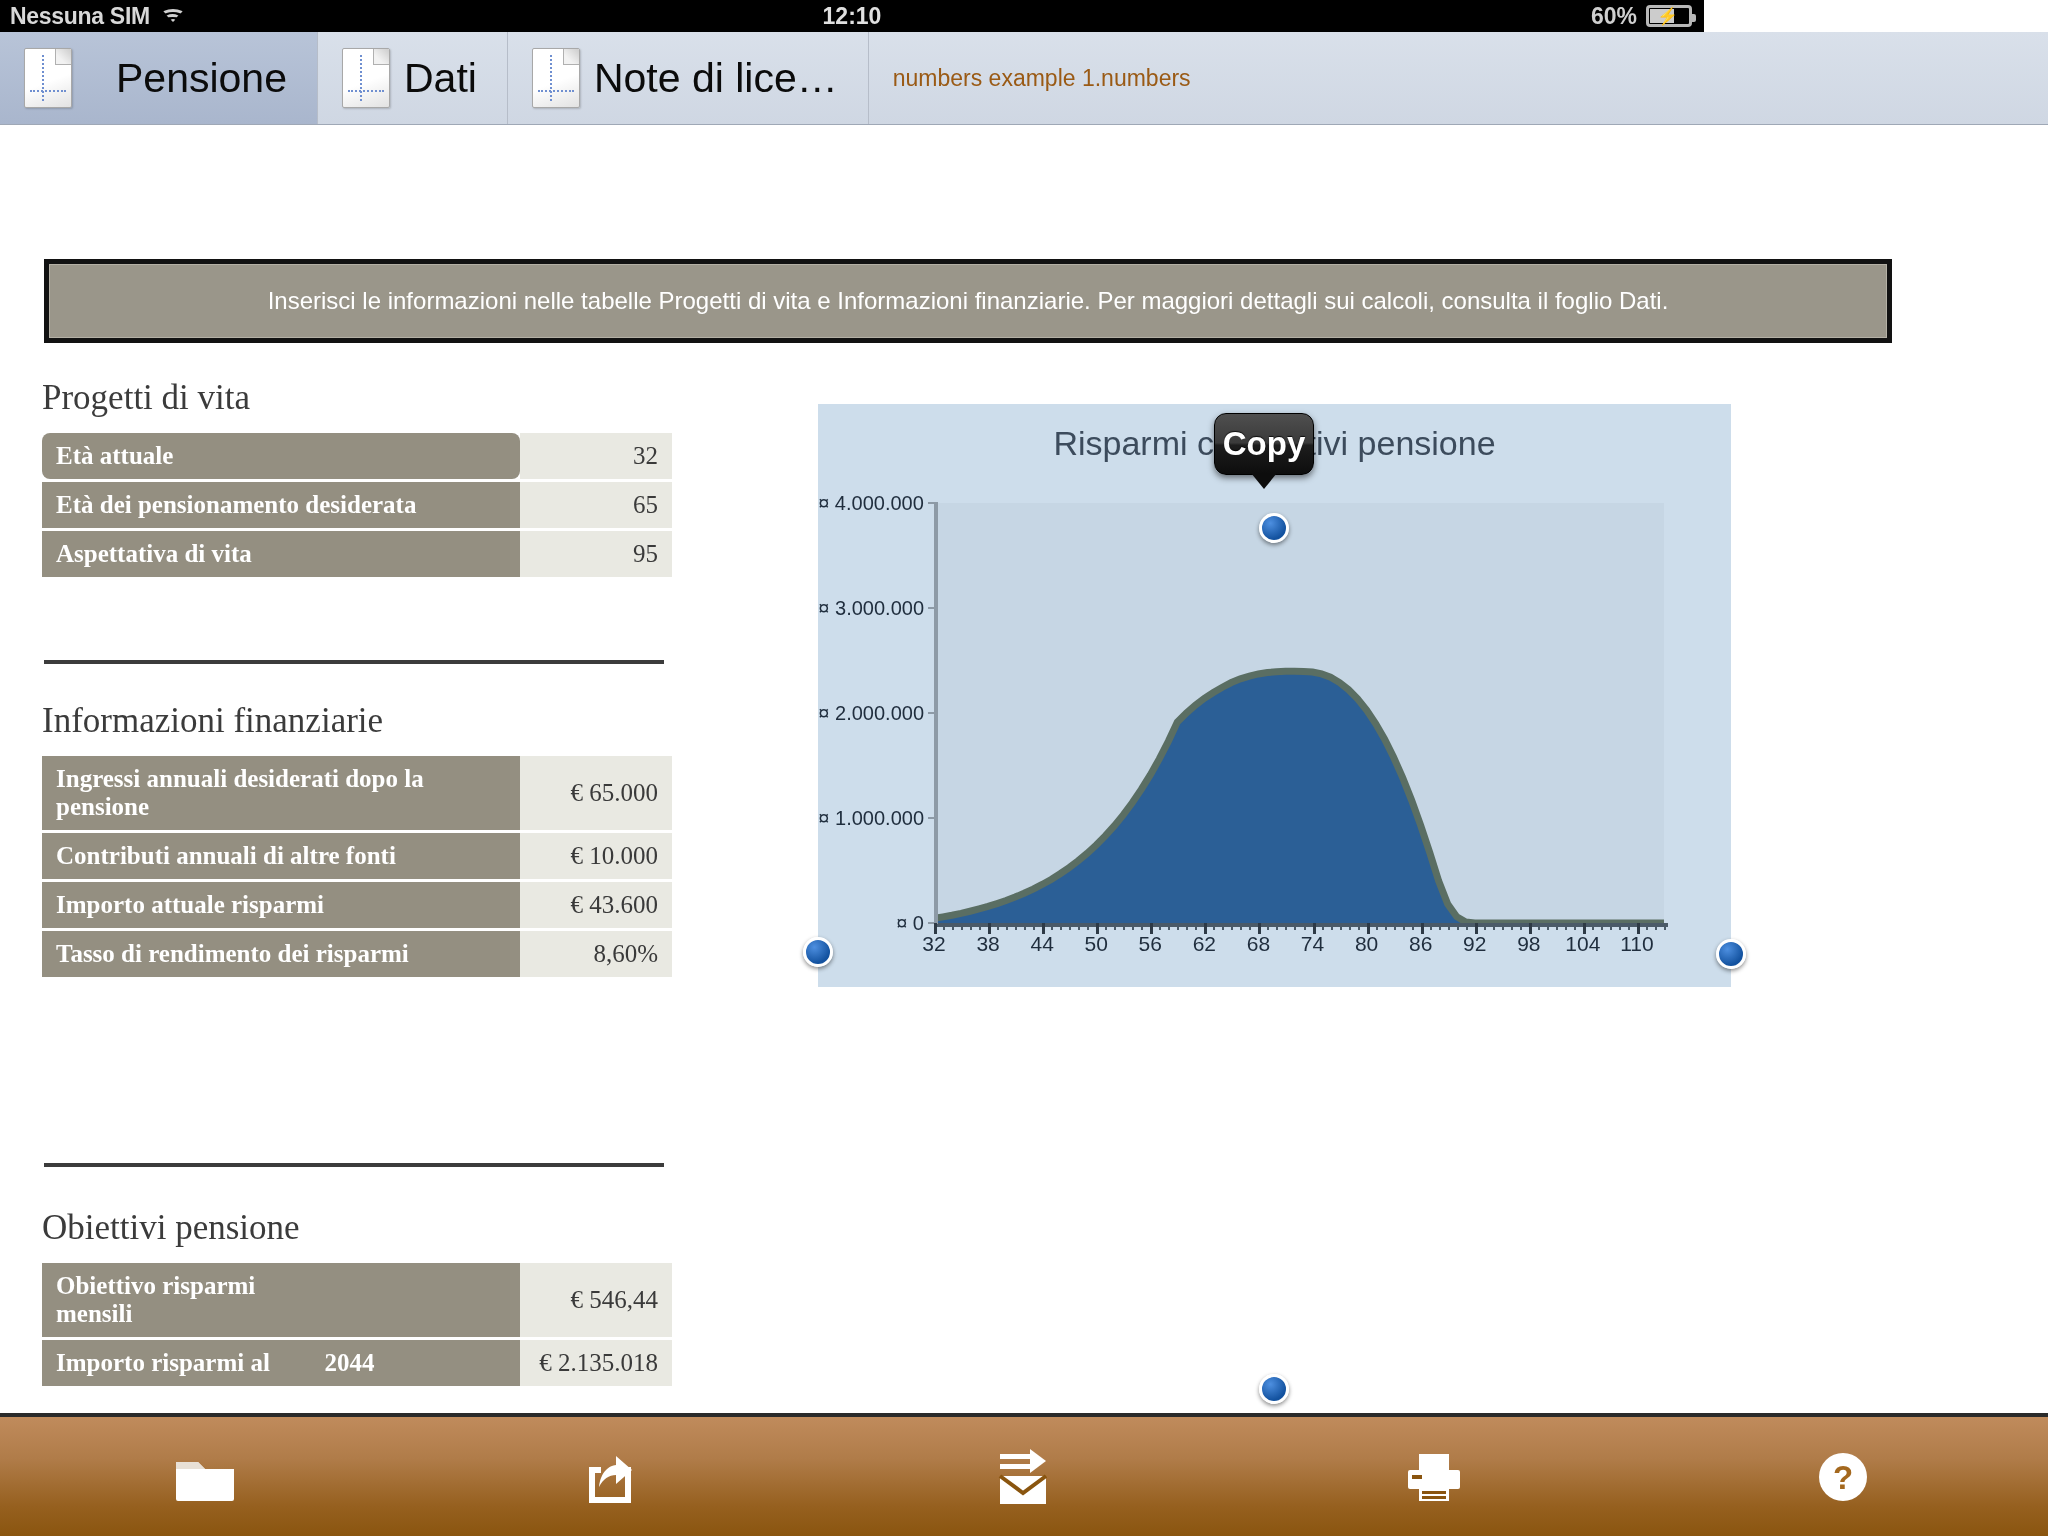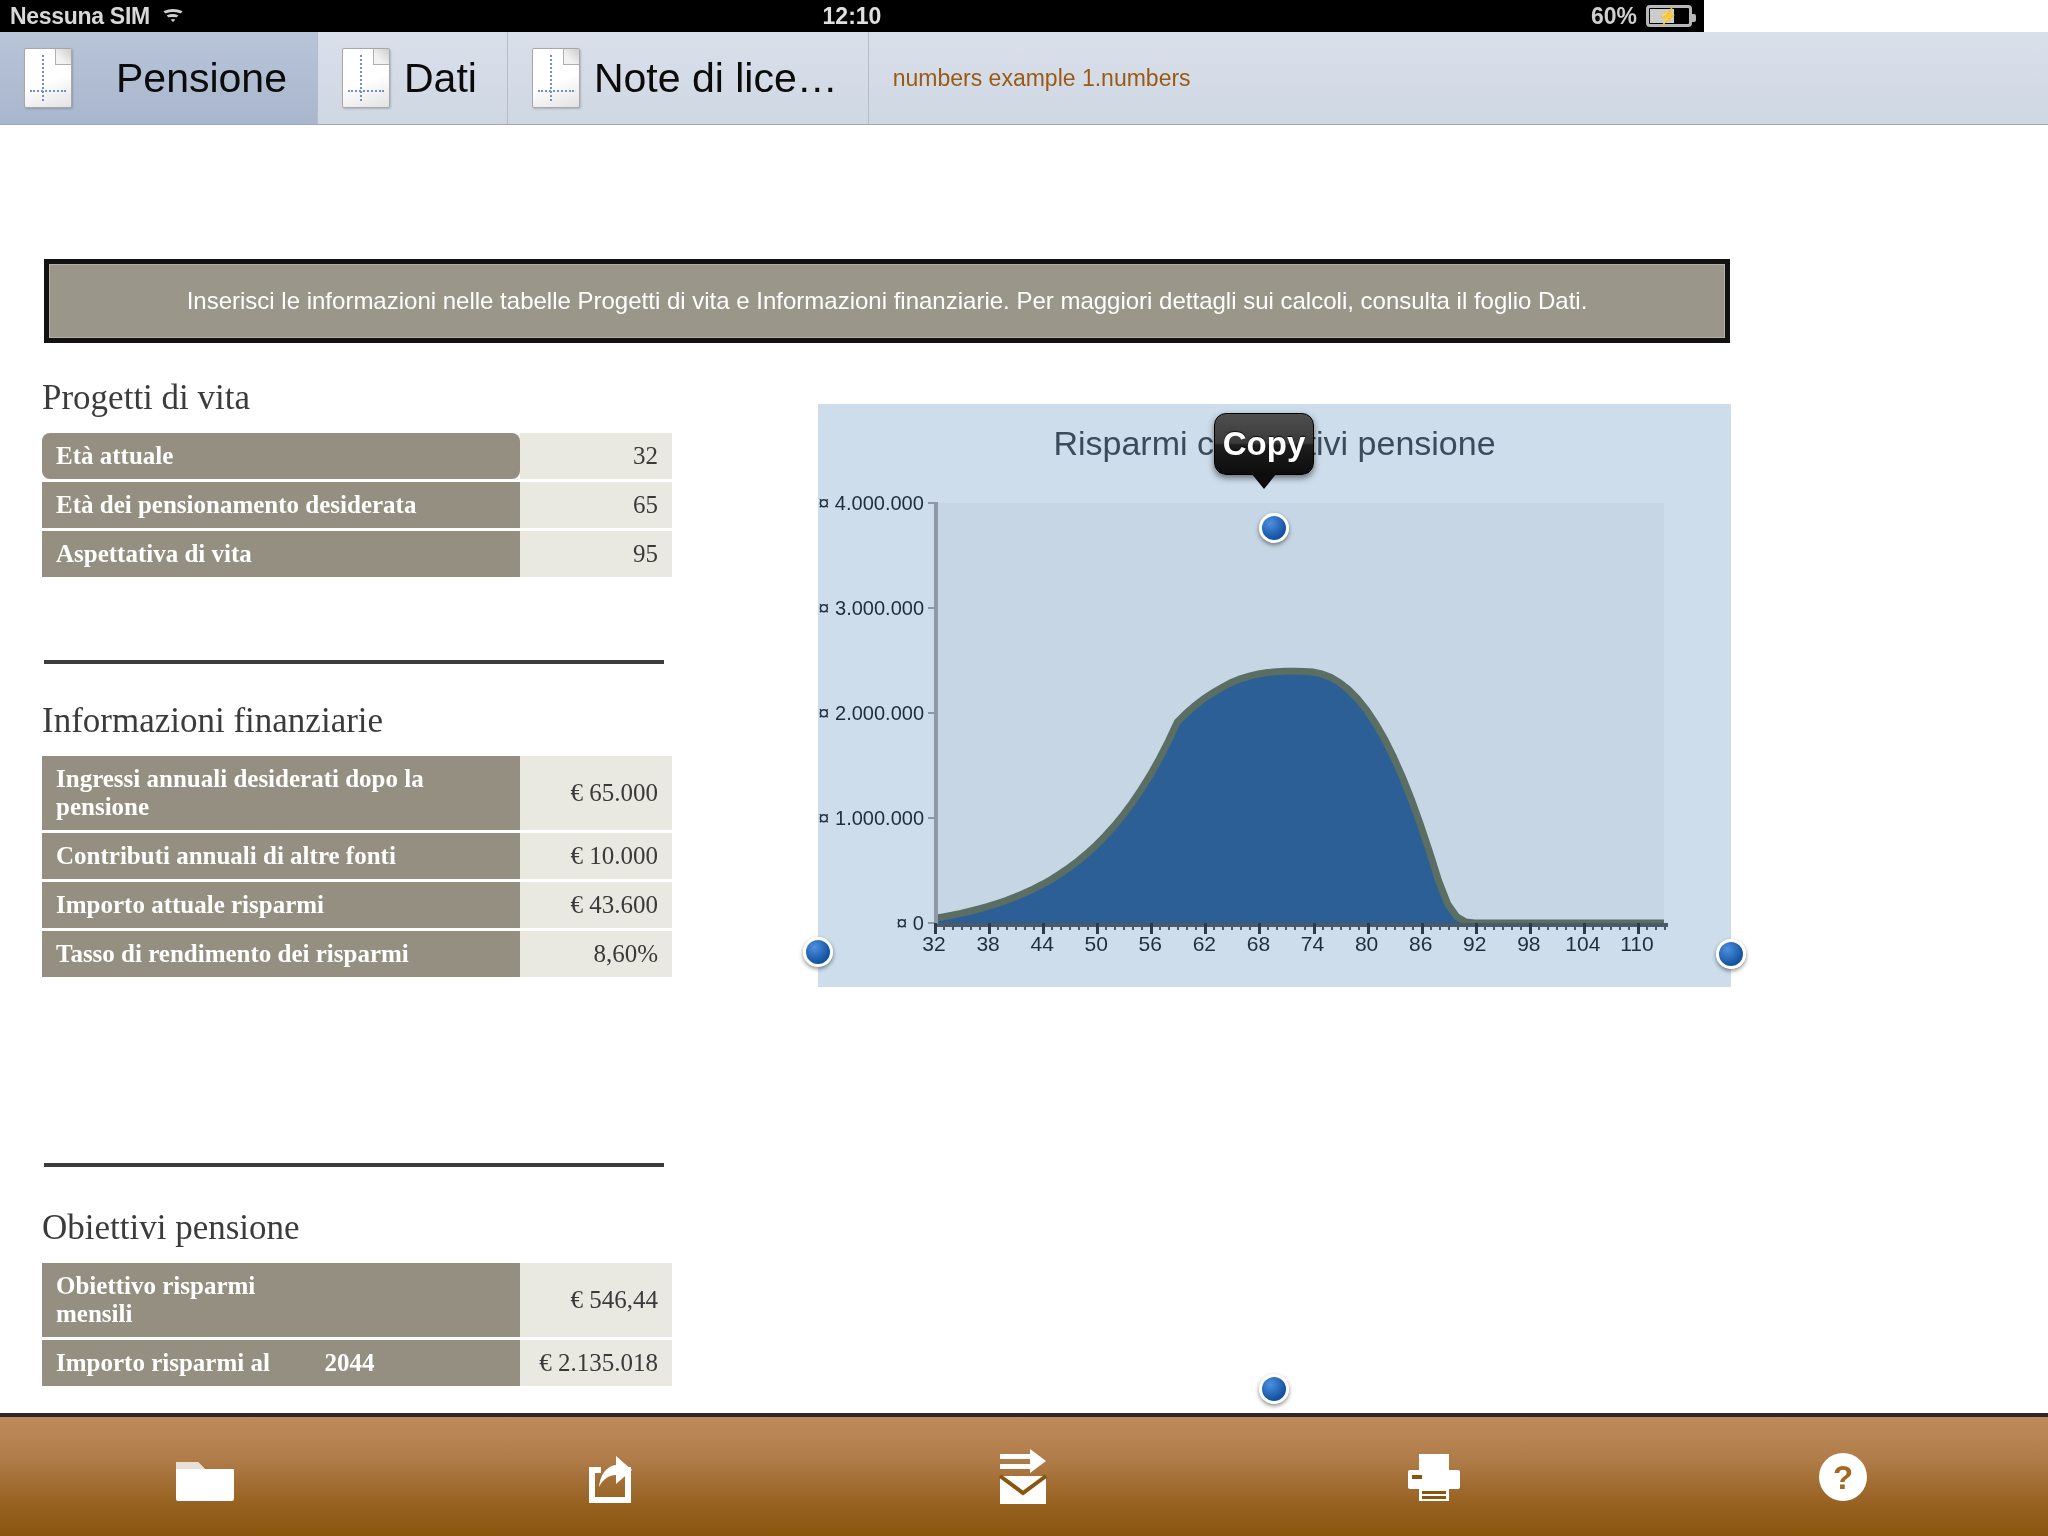--- a/index.html
+++ b/index.html
@@ -85,21 +85,21 @@
   .canvas { position: absolute; left: 0; top: 125px; width: 2048px; height: 1288px; background: #fff; }
 
   .page-title {
     position: absolute; left: 0; right: 0; top: 50px; text-align: center;
     font-family: "Liberation Serif", serif; font-size: 62px; color: #3a3a3a;
     letter-spacing: .5px;
   }
 
   
   .banner {
-    position: absolute; left: 44px; top: 134px; width: 1686px; height: 84px;
+    position: absolute; left: 44px; top: 134px; width: 1848px; height: 84px;
     background: #9a968a; border: 5px solid #121212;
     display: flex; align-items: center; justify-content: center;
     box-shadow: inset 0 0 0 1px #b4b0a5;
   }
   .banner-text {
     color: #ffffff; font-size: 24px; font-family: "Liberation Sans", sans-serif;
     text-align: center; padding: 0 40px;
   }
 
   

